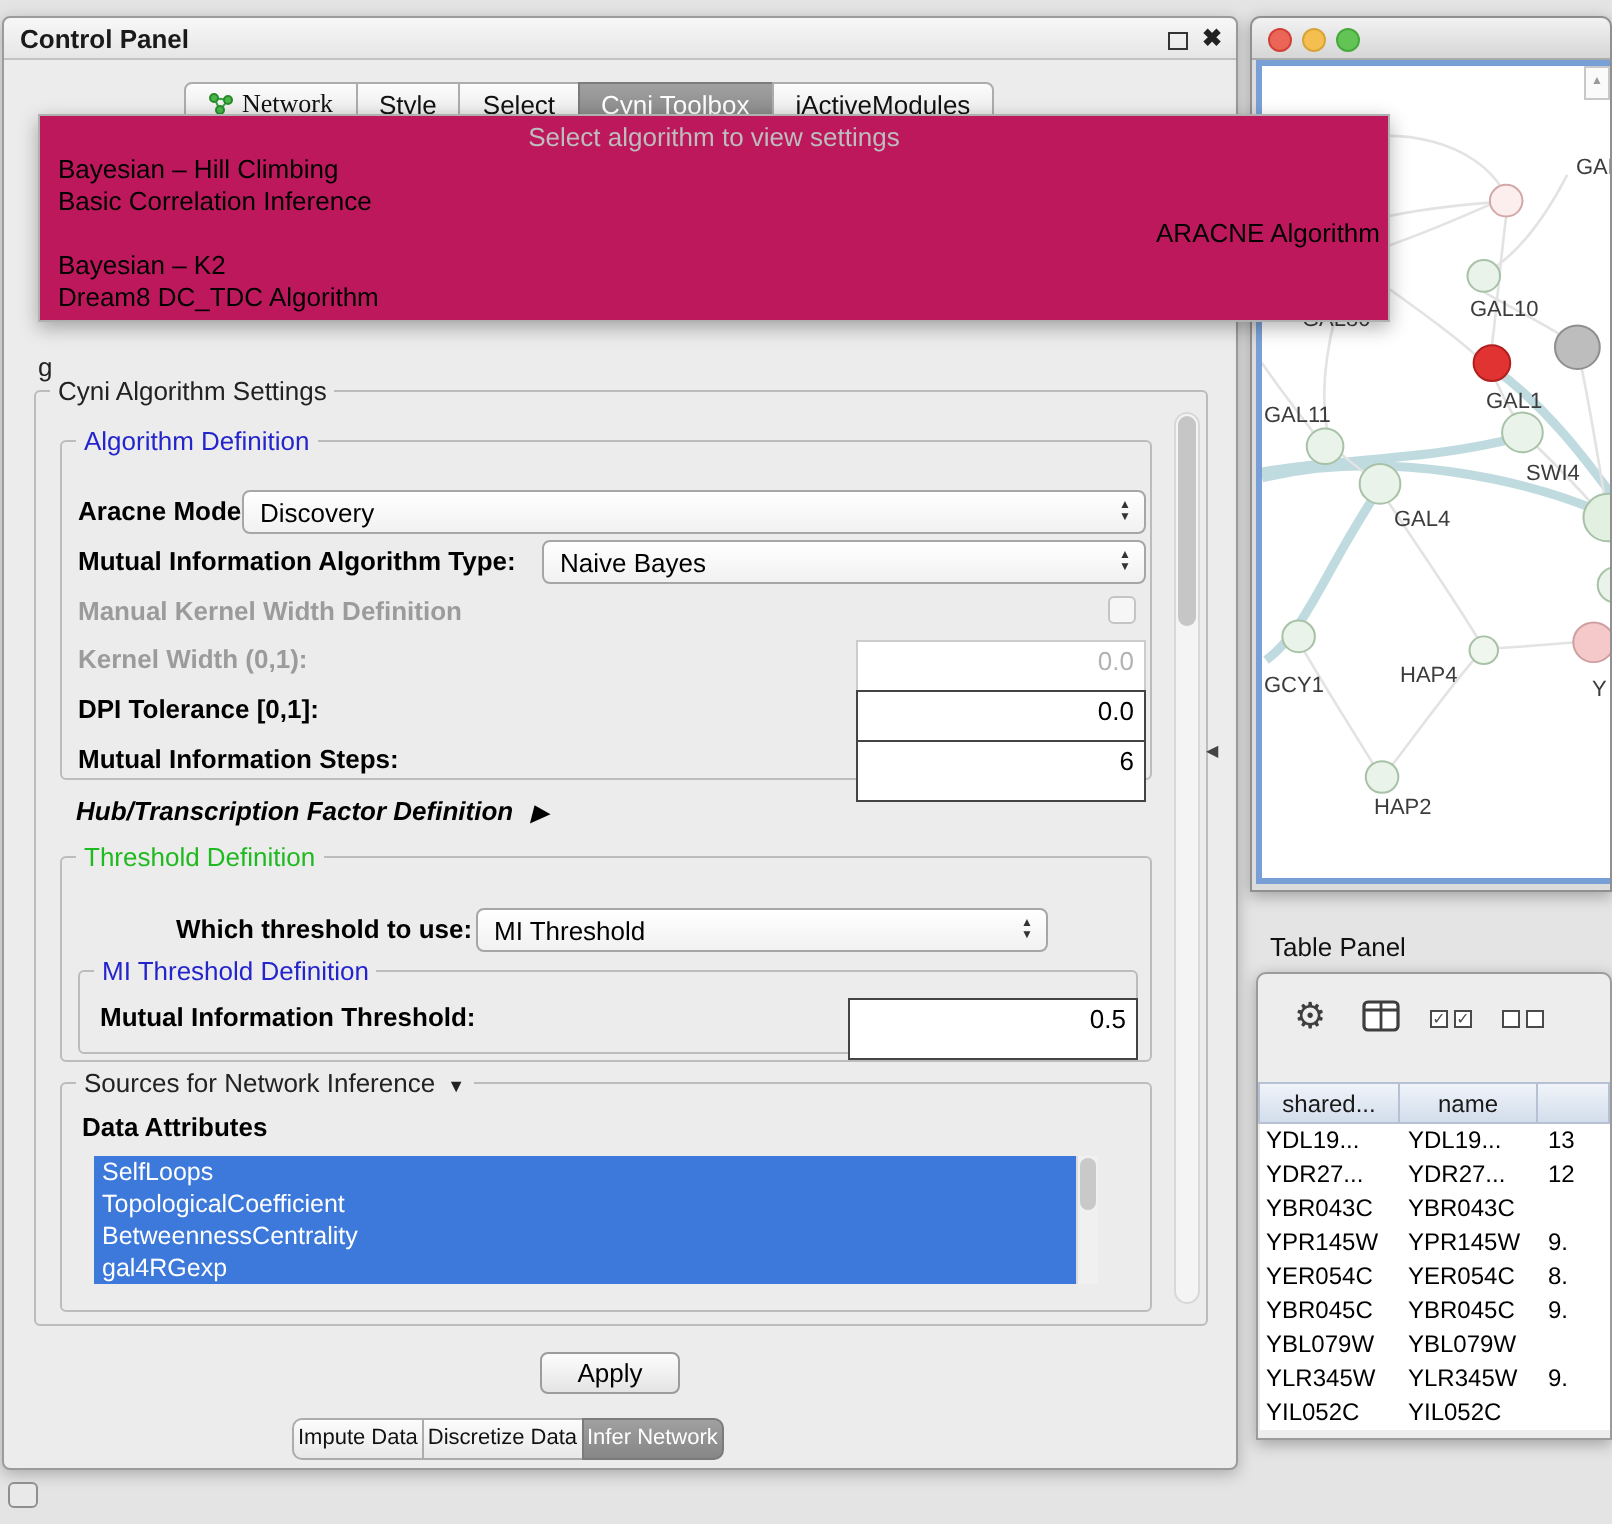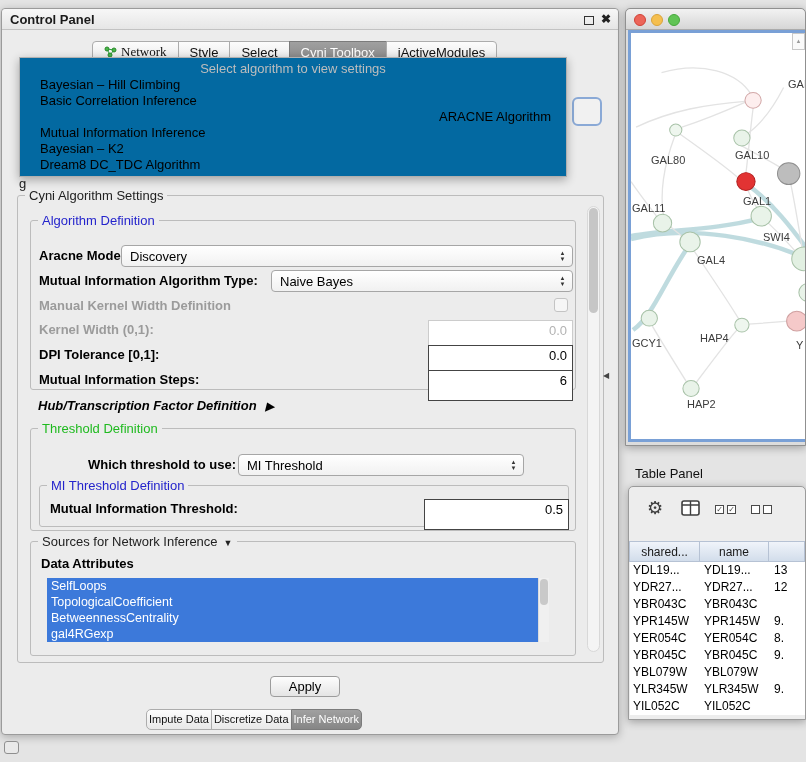--- a/index.html
+++ b/index.html
@@ -18,22 +18,22 @@
   .cp-close { position:absolute; right:7px; top:3px; font-size:12px; font-weight:bold; color:#222; cursor:default; }
 
   .cp-tabs { position:absolute; left:90px; top:32px; height:22px; display:flex; }
   .cp-tab { display:flex; align-items:center; gap:4px; padding:0 11px; font-size:13px; color:#111;
         background:linear-gradient(#fcfcfc,#e8e8e8); border:1px solid #acacac; margin-left:-1px; white-space:nowrap; }
   .cp-tab:first-child { border-radius:4px 0 0 4px; margin-left:0;font-family:Liberation Serif, serif; }
   .cp-tab:last-child { border-radius:0 4px 4px 0; }
   .cp-tab.active { background:linear-gradient(#a0a0a0,#868686); color:#fff; border-color:#7b7b7b; }
 
   
-  .algo-pop { position:absolute; left:17px; top:48px; width:548px; z-index:30; background:#0369a1;
-        border:1px solid #b0b0b0; box-shadow:0 3px 9px rgba(0,0,0,.3); padding:2px 15px 3px; }
+  .algo-pop { position:absolute; left:17px; top:48px; width:676px; z-index:30; background:#be185d;
+        border:1px solid #b0b0b0; box-shadow:0 3px 9px rgba(0,0,0,.3); padding:2px 4px 3px; }
   .algo-ph { text-align:center; color:#bdbdbd; font-size:13px; height:17px; line-height:17px; }
   .algo-item { font-size:13px; height:16px; line-height:16px; padding-left:5px; color:#000; white-space:nowrap; }
   .algo-item.bold { font-weight:normal;text-align:right; }
 
   .combo-frag { position:absolute; left:570px; top:88px; width:30px; height:29px; z-index:5;
         border:2px solid #8aa9d6; border-radius:6px; background:#f1f1f1; }
   .frag-g { position:absolute; left:17px; top:167px; font-size:13px; color:#222; z-index:1; }
 
   
   .fs { position:absolute; border:1px solid #bcbcbc; border-radius:3px; }
@@ -161,21 +161,20 @@
       <div class="cp-tab">
         <span>jActiveModules</span>
       </div>
     </div>
 
     <div class="algo-pop">
       <div class="algo-ph">Select algorithm to view settings</div>
       <div class="algo-item">Bayesian – Hill Climbing</div>
       <div class="algo-item">Basic Correlation Inference</div>
       <div class="algo-item bold">ARACNE Algorithm</div>
-      <div class="algo-item">Mutual Information Inference</div>
       <div class="algo-item">Bayesian – K2</div>
       <div class="algo-item">Dream8 DC_TDC Algorithm</div>
     </div>
 
     <div class="combo-frag"></div>
     <span class="frag-g">g</span>
 
     <div class="fs" id="fs-main">
       <span class="fs-legend">Cyni Algorithm Settings</span>
 

